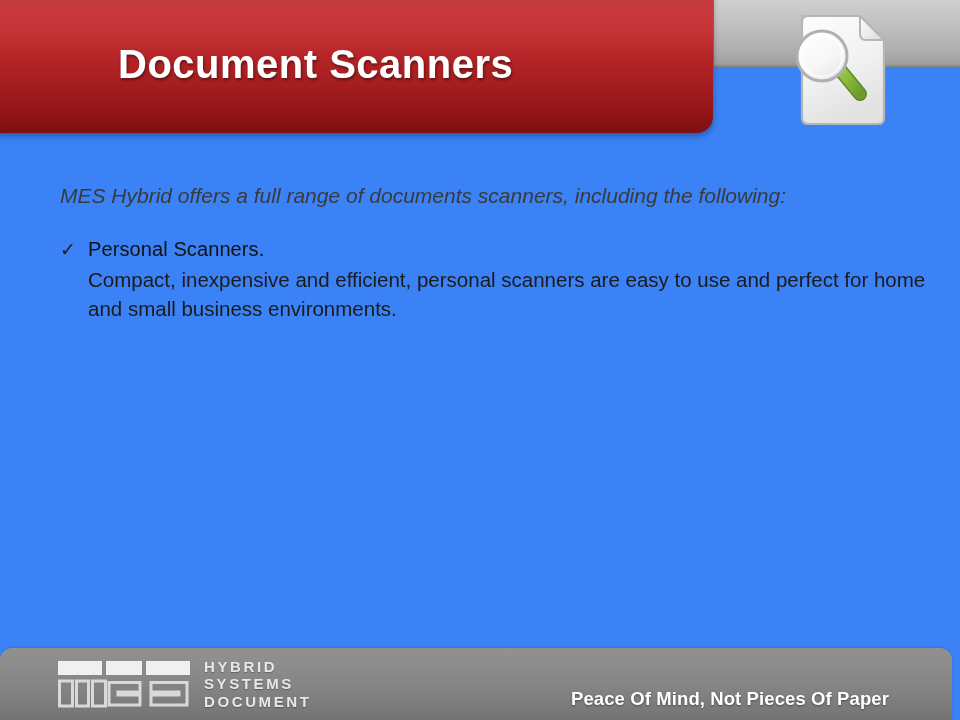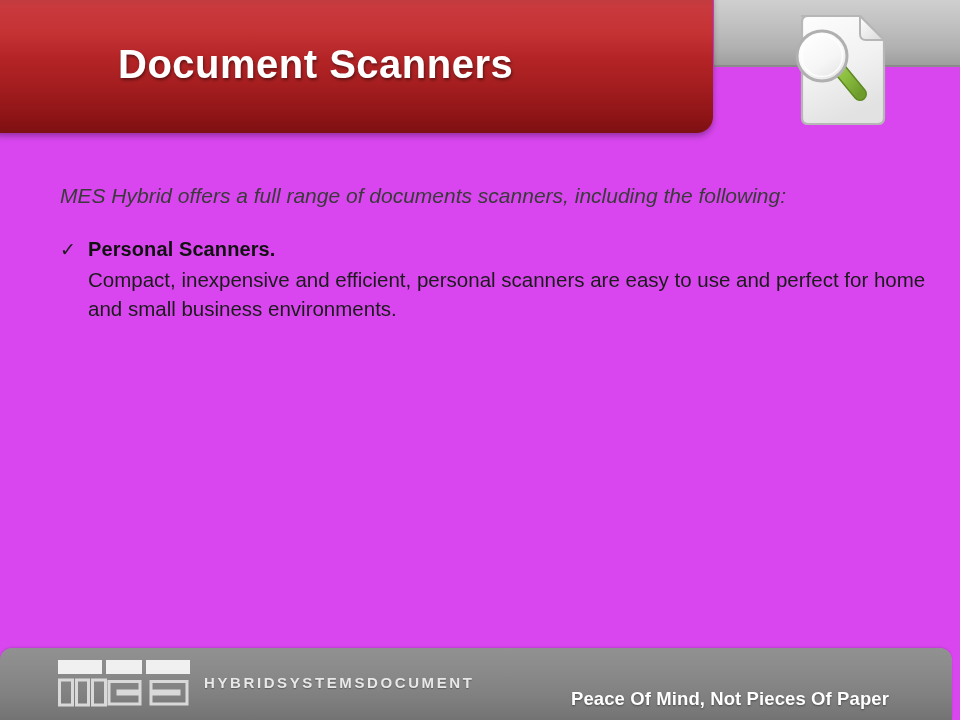--- a/index.html
+++ b/index.html
@@ -13,21 +13,21 @@
     font-family: "Liberation Sans", sans-serif;
     overflow: hidden;
     position: relative;
   }
 
   .slide {
     position: absolute;
     inset: 0;
     width: 960px;
     height: 720px;
-    background: #d946ef;
+    background: #3b82f6;
     overflow: hidden;
   }
 
   
   .header-zone {
     position: absolute;
     left: 0;
     top: 0;
     width: 960px;
     height: 150px;
@@ -128,21 +128,21 @@
   .check-mark {
     font-size: 19px;
     line-height: 1;
     color: #1d1d1d;
     width: 16px;
     flex: 0 0 16px;
   }
 
   .bullet-title {
     font-size: 20px;
-    font-weight: bold;
+    font-weight: normal;
     color: #111111;
     letter-spacing: 0.1px;
   }
 
   .bullet-body {
     margin-top: 4px;
     padding-left: 28px;
     font-size: 20.5px;
     line-height: 1.42;
     color: #1b1b1b;
@@ -170,21 +170,21 @@
     gap: 12px;
   }
 
   .logo-mark {
     width: 136px;
     height: 50px;
   }
 
   .logo-words {
     display: flex;
-    flex-direction: row;
+    flex-direction: column;
     justify-content: center;
     color: #e8e8e8;
     font-size: 15px;
     font-weight: bold;
     letter-spacing: 2.6px;
     line-height: 1.16;
     text-shadow: 0 1px 1px rgba(0,0,0,0.3);
   }
 
   .tagline-group {

